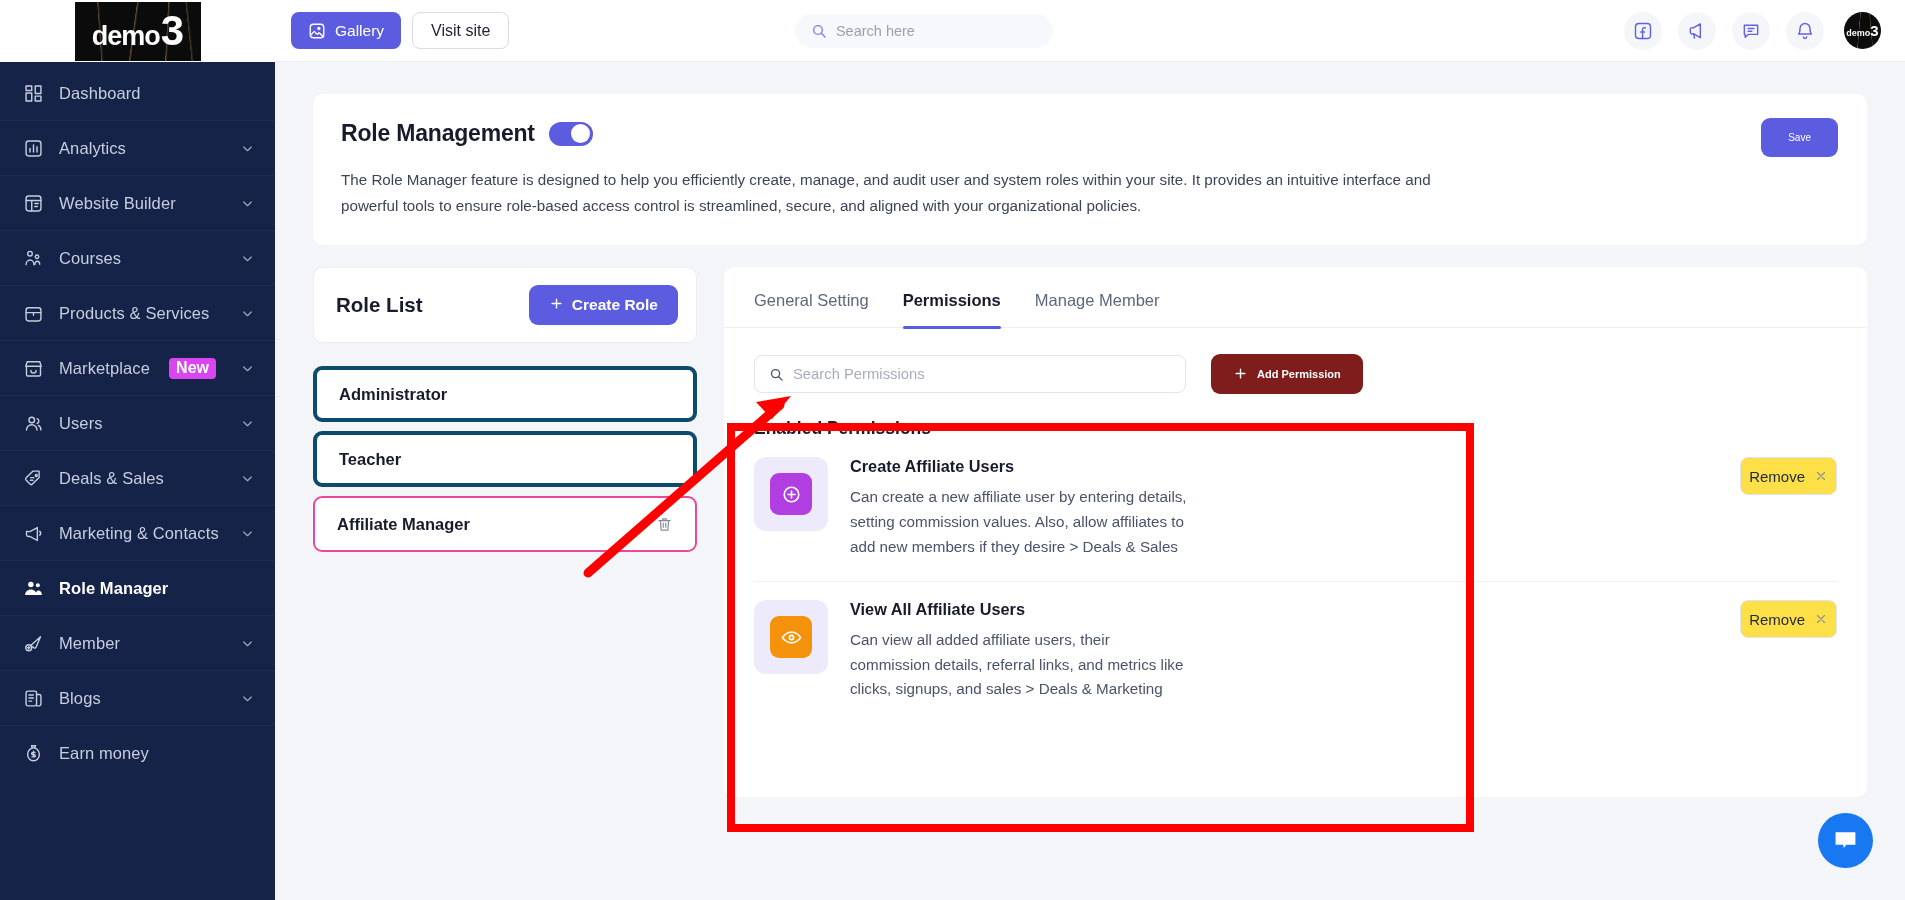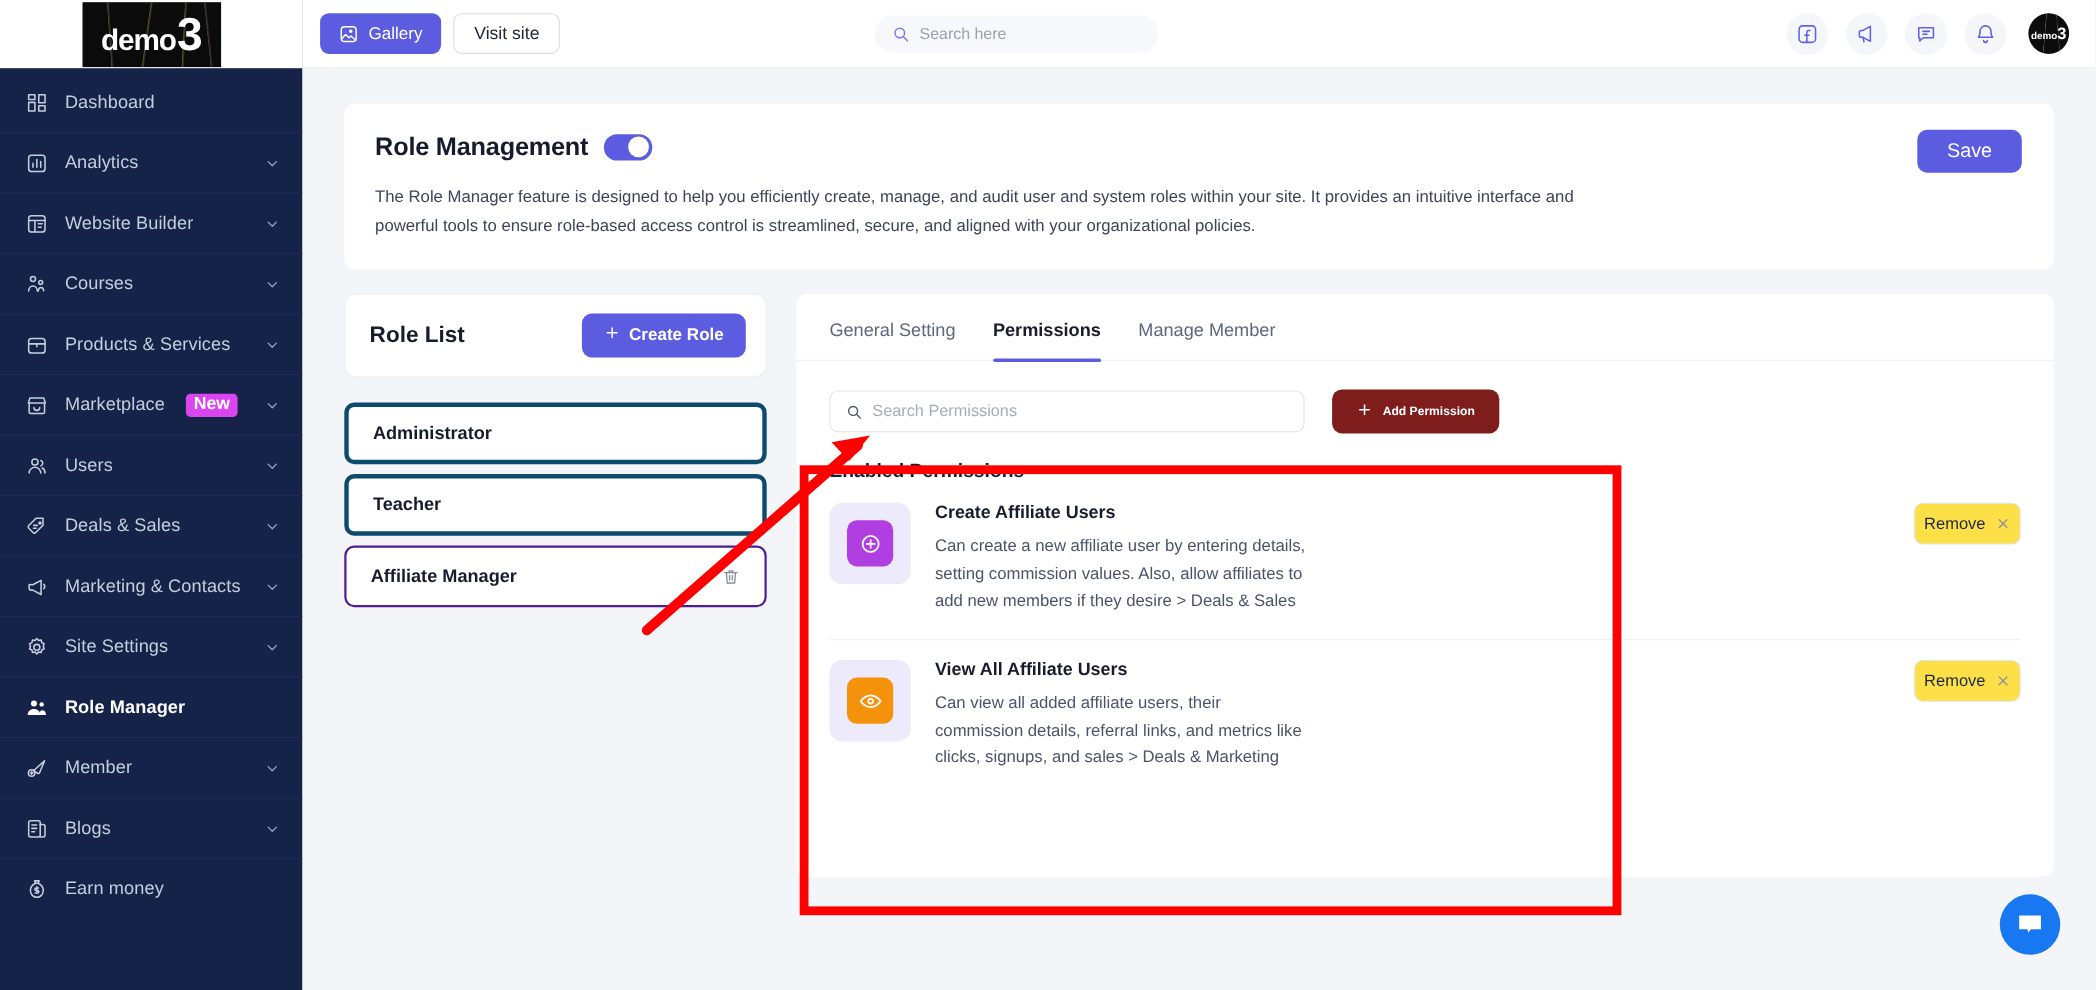--- a/index.html
+++ b/index.html
@@ -138,21 +138,21 @@
     background: #5c5ce0; position: relative; cursor: pointer; border: none;
     flex: 0 0 44px;
   }
   .toggle .knob {
     position: absolute; top: 2.5px; right: 2.5px;
     width: 19px; height: 19px; border-radius: 50%; background: #fff;
   }
   .btn-save {
     position: absolute; top: 24px; right: 29px;
     background: #5c5ce0; color: #fff; border: none; border-radius: 9px;
-    height: 39px; padding: 0 27px; font-size: 18px; font-family: inherit;
+    height: 39px; padding: 0 27px; font-size: 10px; font-family: inherit;
     cursor: pointer;
   }
   .rm-desc {
     margin-top: 20px; max-width: 1150px;
     font-size: 15.2px; line-height: 1.72; color: #3c4458;
   }
 
   
   .grid { display: flex; gap: 27px; margin-top: 22px; }
   .left-col { width: 384px; flex: 0 0 384px; }
@@ -168,21 +168,21 @@
     background: #5c5ce0; color: #fff; border: none; border-radius: 9px;
     height: 40px; padding: 0 20px; font-size: 15.5px; font-family: inherit;
     font-weight: 600; cursor: pointer;
   }
   .role-items { margin-top: 23px; display: flex; flex-direction: column; gap: 9px; }
   .role-item {
     height: 56px; background: #fff; border: 4px solid #0c4a6e; border-radius: 9px;
     display: flex; align-items: center; padding: 0 22px; cursor: pointer;
   }
   .role-item .nm { font-size: 16.5px; font-weight: 600; color: #171b2c; }
-  .role-item.sel { border: 2px solid #4c1d95; }
+  .role-item.sel { border: 2px solid #ec4899; }
   .role-item .trash { margin-left: auto; opacity: .6; }
   .role-item .trash svg { width: 17px; height: 17px; display: block; }
 
   .right-card { padding: 24px 0 0 0; min-height: 530px; }
   .tabs { display: flex; gap: 34px; padding: 0 30px; border-bottom: 1px solid #edeef3; }
   .tab {
     font-size: 16.5px; color: #5d677e; padding-bottom: 17px; cursor: pointer;
     position: relative; white-space: nowrap;
   }
   .tab.active { color: #171b2c; font-weight: 700; }
@@ -385,34 +385,20 @@
           </span>
         </div>
         <div class="nav-item">
           <span class="ic">
             <svg viewBox="0 0 24 24" fill="none" stroke="currentColor" stroke-width="1.6" stroke-linecap="round" stroke-linejoin="round">
               <path d="M4 9.8v3.6a2 2 0 0 0 2 2h1.8l8.6 4.6V5.2L7.8 9.8H6a2 2 0 0 0-2 0z"></path>
               <path d="M19.2 9.4a3.4 3.4 0 0 1 0 4.6"></path>
             </svg>
           </span>
           <span class="lbl">Marketing &amp; Contacts</span>
-          <span class="chev">
-            <svg viewBox="0 0 24 24" fill="none" stroke="currentColor" stroke-width="2" stroke-linecap="round" stroke-linejoin="round">
-              <path d="M6 9.5l6 6 6-6"></path>
-            </svg>
-          </span>
-        </div>
-        <div class="nav-item">
-          <span class="ic">
-            <svg viewBox="0 0 24 24" fill="none" stroke="currentColor" stroke-width="1.6" stroke-linecap="round" stroke-linejoin="round">
-              <circle cx="12" cy="12" r="3.1"></circle>
-              <path d="M12 2.8l1.8 2.1 2.7-.5.6 2.7 2.5 1.2-1 2.6 1 2.6-2.5 1.2-.6 2.7-2.7-.5L12 19l-1.8-2.1-2.7.5-.6-2.7-2.5-1.2 1-2.6-1-2.6L6.9 7.1l.6-2.7 2.7.5z"></path>
-            </svg>
-          </span>
-          <span class="lbl">Site Settings</span>
           <span class="chev">
             <svg viewBox="0 0 24 24" fill="none" stroke="currentColor" stroke-width="2" stroke-linecap="round" stroke-linejoin="round">
               <path d="M6 9.5l6 6 6-6"></path>
             </svg>
           </span>
         </div>
         <div class="nav-item active">
           <span class="ic">
             <svg viewBox="0 0 24 24" fill="currentColor">
               <circle cx="9" cy="7.5" r="3.1"></circle>

